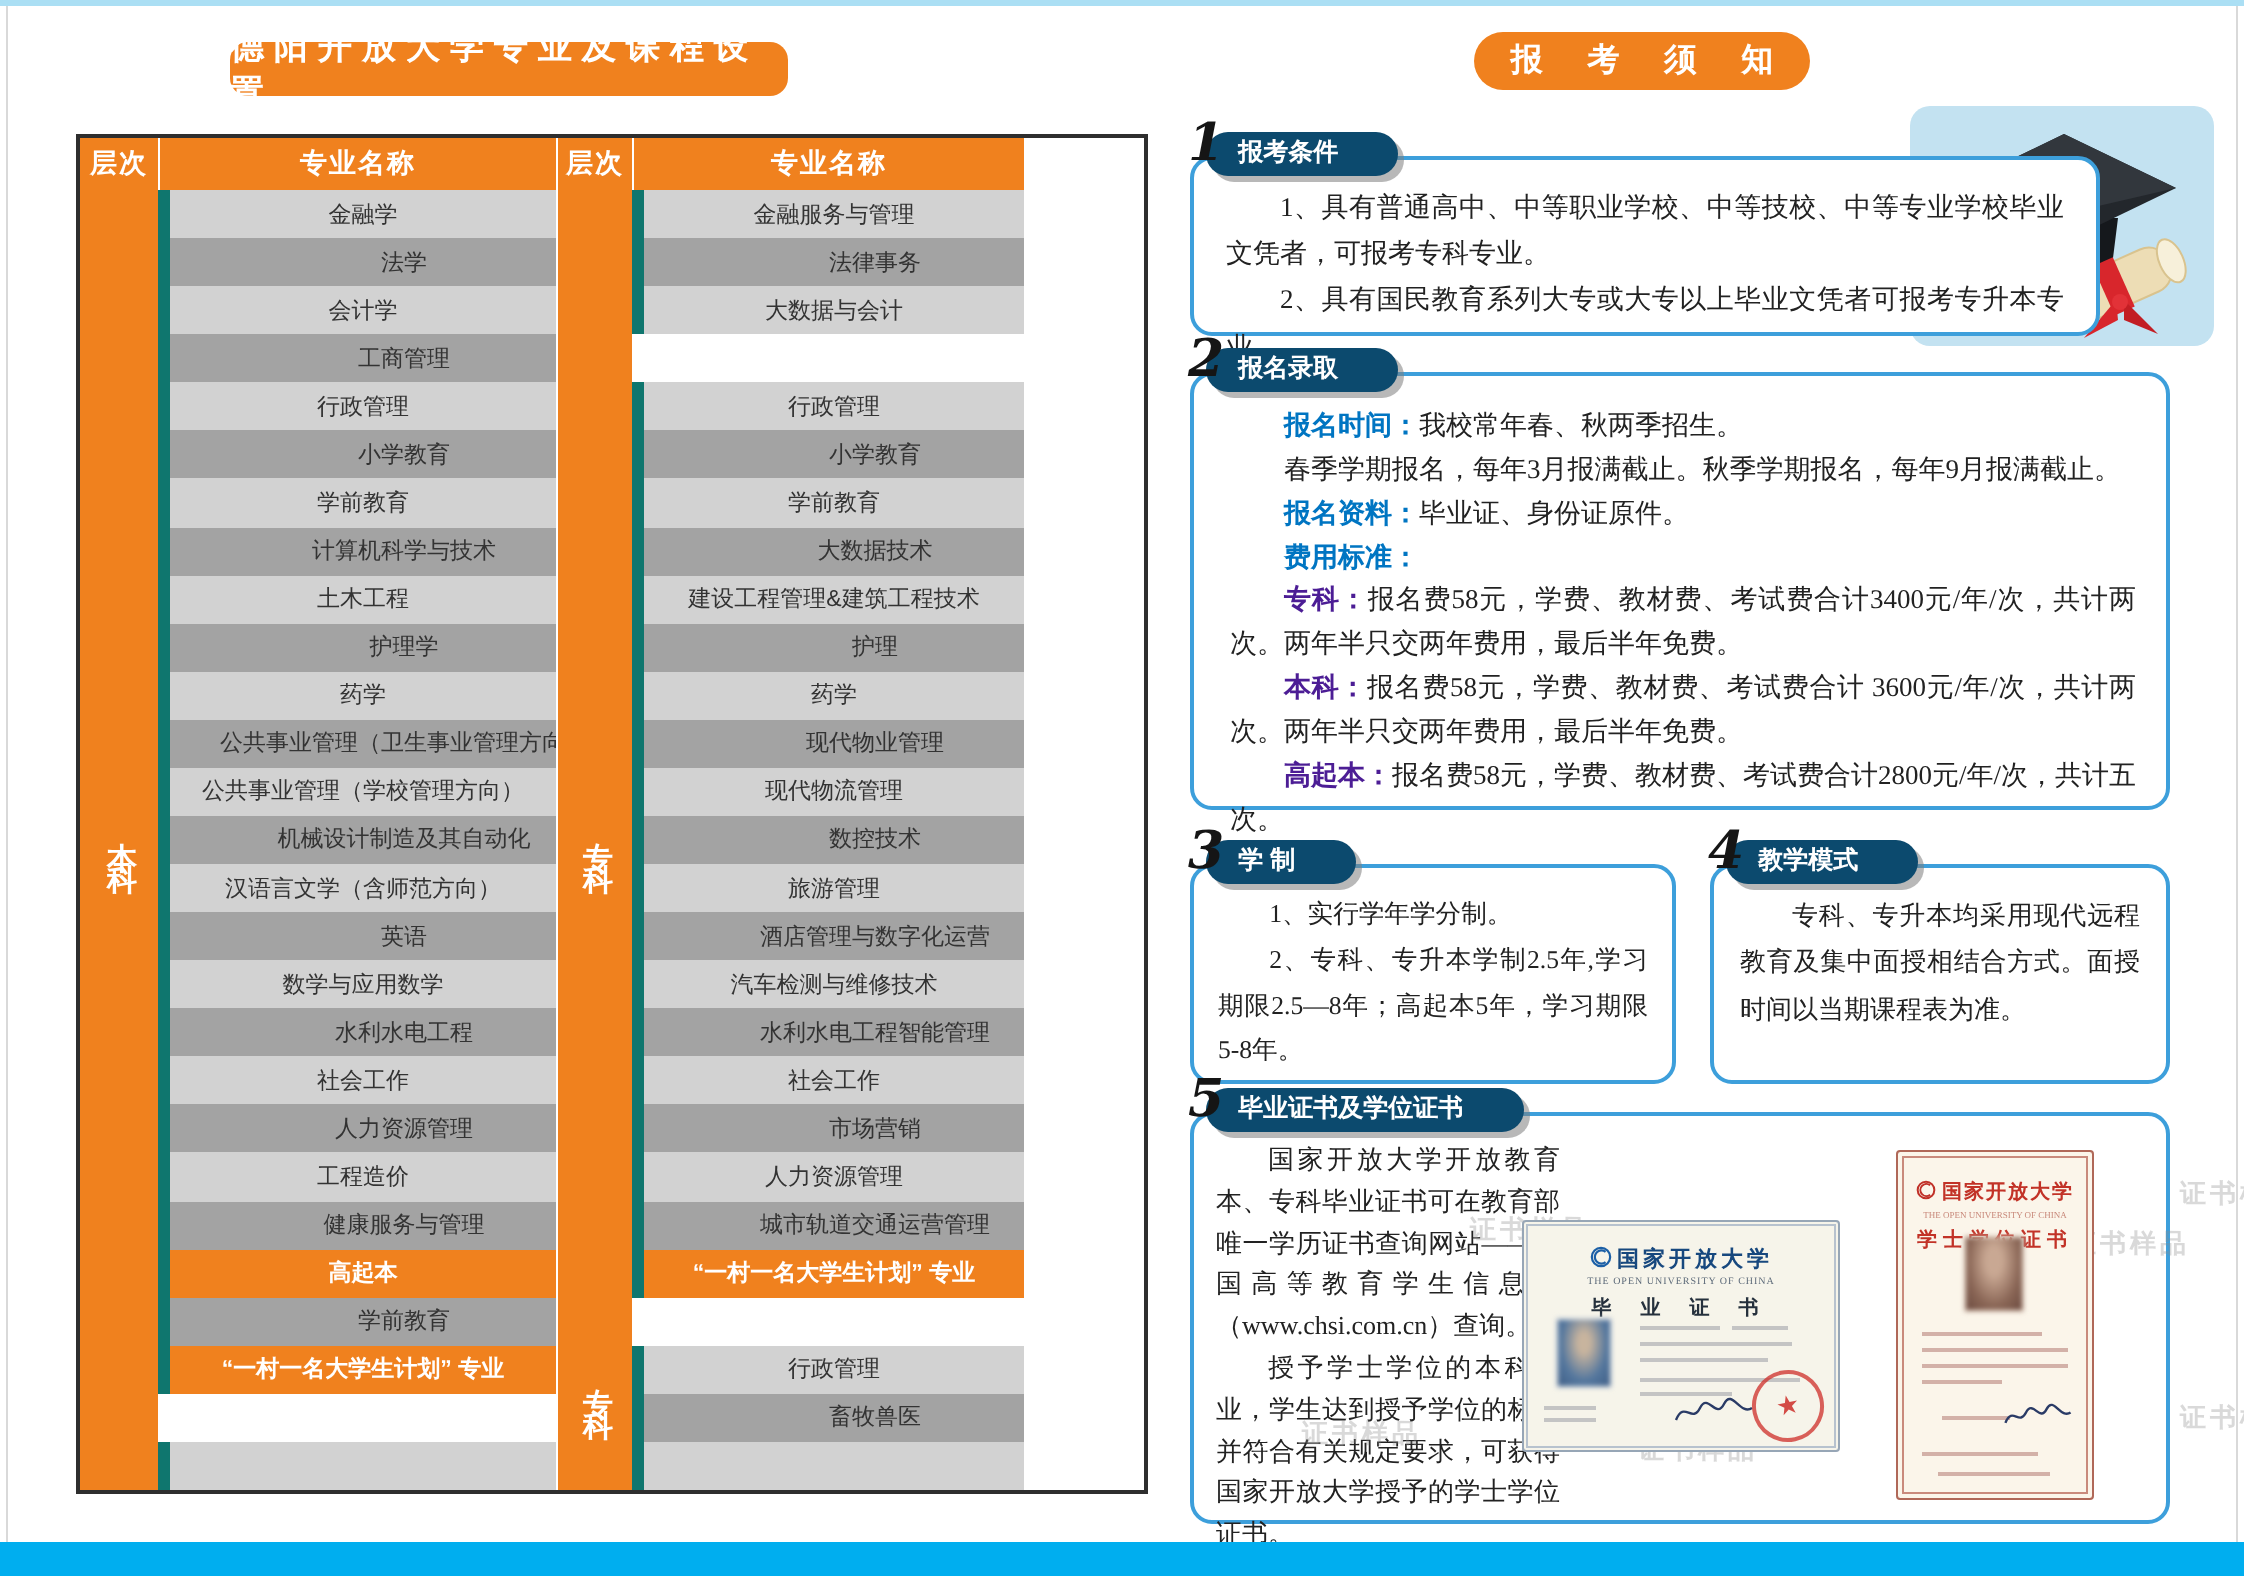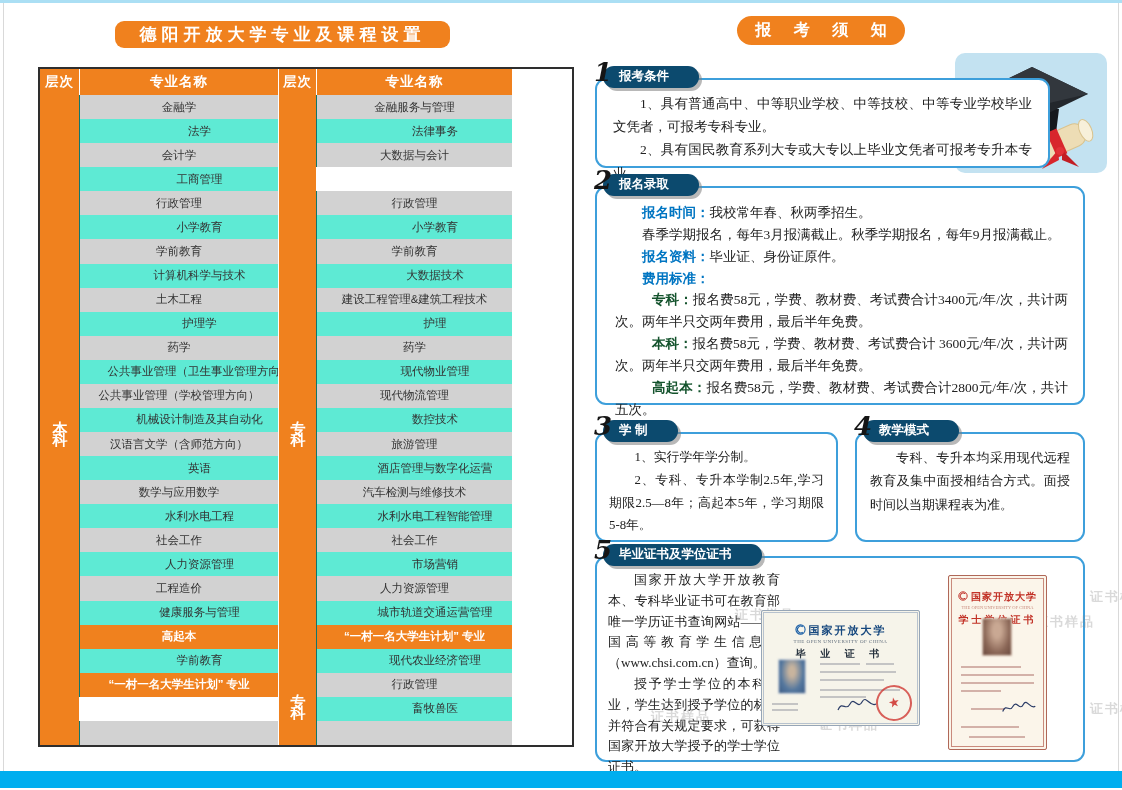--- a/index.html
+++ b/index.html
@@ -9,21 +9,21 @@
 
   
   #top-line{left:0;top:0;width:1122px;height:3px;background:#ABDFF4;}
   #bottom-bar{left:0;top:771px;width:1122px;height:17px;background:#00AEEF;}
   #edge-l{left:3px;top:3px;width:1px;height:768px;background:#D9D9D9;}
   #edge-r{left:1118px;top:3px;width:1px;height:768px;background:#D9D9D9;}
 
   
   .banner{background:#F0811E;color:#fff;font-family:"Liberation Sans",sans-serif;
           font-weight:bold;display:flex;align-items:center;justify-content:center;}
-  #left-banner{left:115px;top:21px;width:335px;height:27px;border-radius:9px;
+  #left-banner{left:115px;top:21px;width:279px;height:27px;border-radius:9px;
                font-size:17px;letter-spacing:5px;}
   #right-banner{left:737px;top:16px;width:168px;height:29px;border-radius:15px;
                 font-size:16px;letter-spacing:9px;padding-left:9px;box-sizing:border-box;}
 
   
   #tbl{left:38px;top:67px;width:536px;height:680px;border:2px solid #2E2E2E;
        background:#fff;box-sizing:border-box;}
   #tbl-grid{display:grid;width:100%;height:100%;
             grid-template-columns:39px 199px 38px 196px;
             grid-template-rows:26px repeat(27,1fr);}
@@ -33,40 +33,40 @@
   .hcell:first-child{border-left:none;}
   .lvl{background:#F0811E;position:relative;border-left:1px solid #fff;box-sizing:border-box;}
   #lvl-left{grid-column:1;grid-row:2/29;border-left:none;}
   #lvl-right{grid-column:3;grid-row:2/29;}
   .vlabel{position:absolute;left:50%;transform:translate(-50%,-50%);
           writing-mode:vertical-rl;text-orientation:upright;color:#fff;
           font-family:"Liberation Sans",sans-serif;font-weight:bold;font-size:15px;
           letter-spacing:11px;white-space:nowrap;}
   .cell{display:flex;align-items:center;justify-content:center;
         font-family:"Liberation Sans",sans-serif;font-size:11.5px;color:#333;
-        border-left:1px solid #0f766e;box-sizing:border-box;overflow:hidden;white-space:nowrap;}
+        border-left:6px solid #0f766e;box-sizing:border-box;overflow:hidden;white-space:nowrap;}
   .cell.gray{background:#D2D2D2;}
-  .cell.white{background:#5eead4;padding-left:41px;}
+  .cell.white{background:#a3a3a3;padding-left:41px;}
   .cell.orange{background:#F0811E;color:#fff;font-weight:bold;font-size:11.5px;}
 
   
   .secbox{position:absolute;border:2px solid #3D9FDB;border-radius:11px;background:#fff;box-sizing:border-box;}
   .tag{position:absolute;top:-14px;left:-3px;display:flex;align-items:flex-start;}
   .tagnum{font-family:"DejaVu Serif",serif;font-style:italic;font-weight:bold;
           font-size:26px;line-height:1;color:#151515;position:relative;z-index:2;
           margin-right:-9px;top:-7px;}
   .tagpill{background:#0c4a6e;color:#fff;font-family:"Liberation Sans",sans-serif;
            font-weight:bold;font-size:12.5px;line-height:1;padding:4px 30px 5px 16px;
            border-radius:12px;box-shadow:3px 3px 0 rgba(125,125,125,0.55);white-space:nowrap;}
   .boxbody{padding:12px 16px 8px 16px;font-size:13.5px;line-height:1.72;text-align:justify;}
   .para{text-indent:2em;}
   .s2line{text-indent:2em;}
   .lbl{font-family:"Liberation Sans",sans-serif;font-weight:bold;}
   .lbl.blue{color:#0075C2;}
-  .lbl.bold{color:#14532d;margin-left:10px;}
+  .lbl.bold{color:#4c1d95;}
 
   #box1{left:595px;top:78px;width:455px;height:90px;}
   #box2{left:595px;top:186px;width:490px;height:219px;}
   #box2 .boxbody{padding:14px 15px 0 18px;line-height:1.62;}
   #box3{left:595px;top:432px;width:243px;height:110px;}
   #box3 .boxbody{font-size:12.8px;line-height:1.78;padding:12px 12px 0 12px;}
   #box4{left:855px;top:432px;width:230px;height:110px;}
   #box4 .boxbody{font-size:13px;line-height:1.8;padding:12px 13px 0 13px;}
   #box5{left:595px;top:556px;width:490px;height:206px;}
   #s5-text{position:absolute;left:11px;top:12px;width:172px;font-size:13px;
@@ -173,21 +173,20 @@
         <div class="cell white" style="grid-area: 15 / 4;">数控技术</div>
         <div class="cell gray" style="grid-area: 16 / 4;">旅游管理</div>
         <div class="cell white" style="grid-area: 17 / 4;">酒店管理与数字化运营</div>
         <div class="cell gray" style="grid-area: 18 / 4;">汽车检测与维修技术</div>
         <div class="cell white" style="grid-area: 19 / 4;">水利水电工程智能管理</div>
         <div class="cell gray" style="grid-area: 20 / 4;">社会工作</div>
         <div class="cell white" style="grid-area: 21 / 4;">市场营销</div>
         <div class="cell gray" style="grid-area: 22 / 4;">人力资源管理</div>
         <div class="cell white" style="grid-area: 23 / 4;">城市轨道交通运营管理</div>
         <div class="cell orange" style="grid-area: 24 / 4;">“一村一名大学生计划” 专业</div>
-        <div class="cell white" style="grid-area: 25 / 4;">现代农业经济管理</div>
         <div class="cell gray" style="grid-area: 26 / 4;">行政管理</div>
         <div class="cell white" style="grid-area: 27 / 4;">畜牧兽医</div>
         <div class="cell gray" style="grid-area: 28 / 4;"></div>
       </div>
   </div>
 
   <div class="abs banner" id="right-banner">报 考 须 知</div>
 
   <div class="abs" id="cap-img">
     <svg width="152" height="120" viewBox="0 0 152 120">

